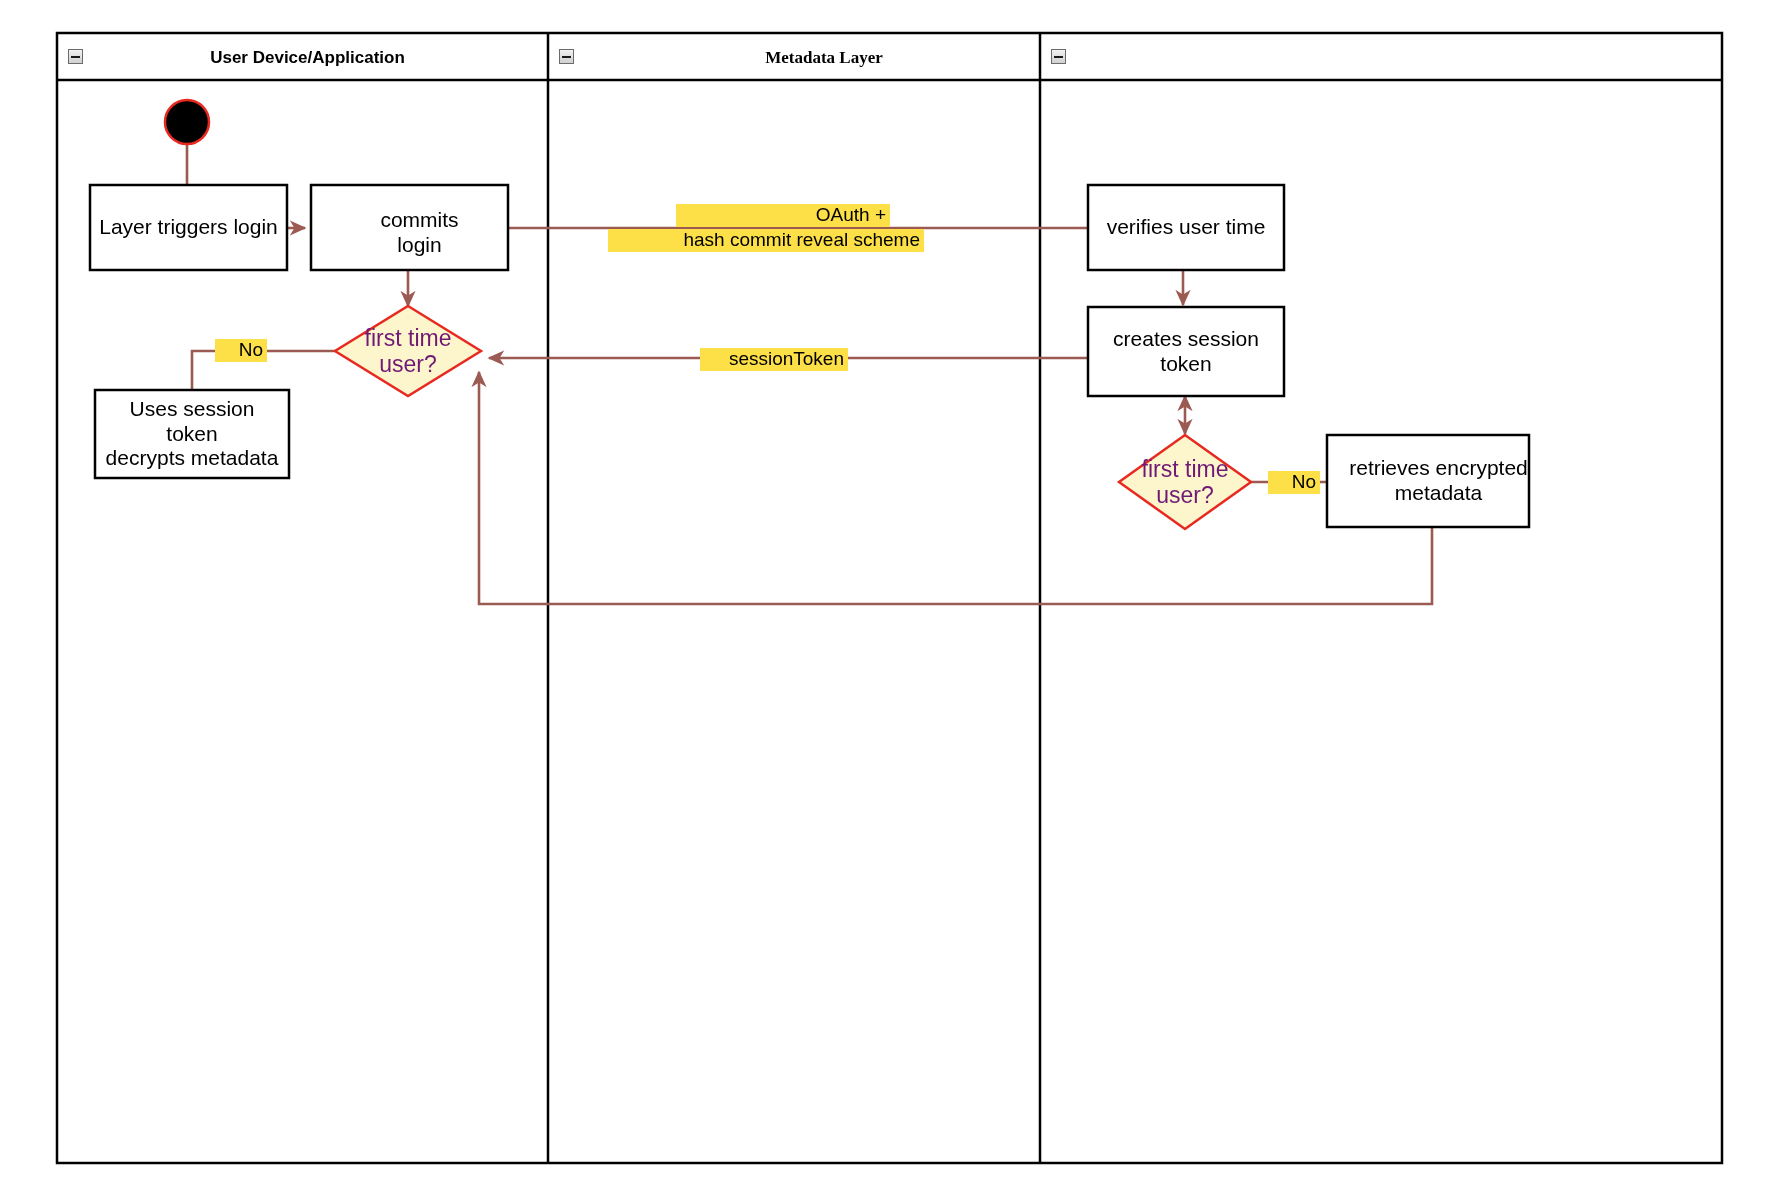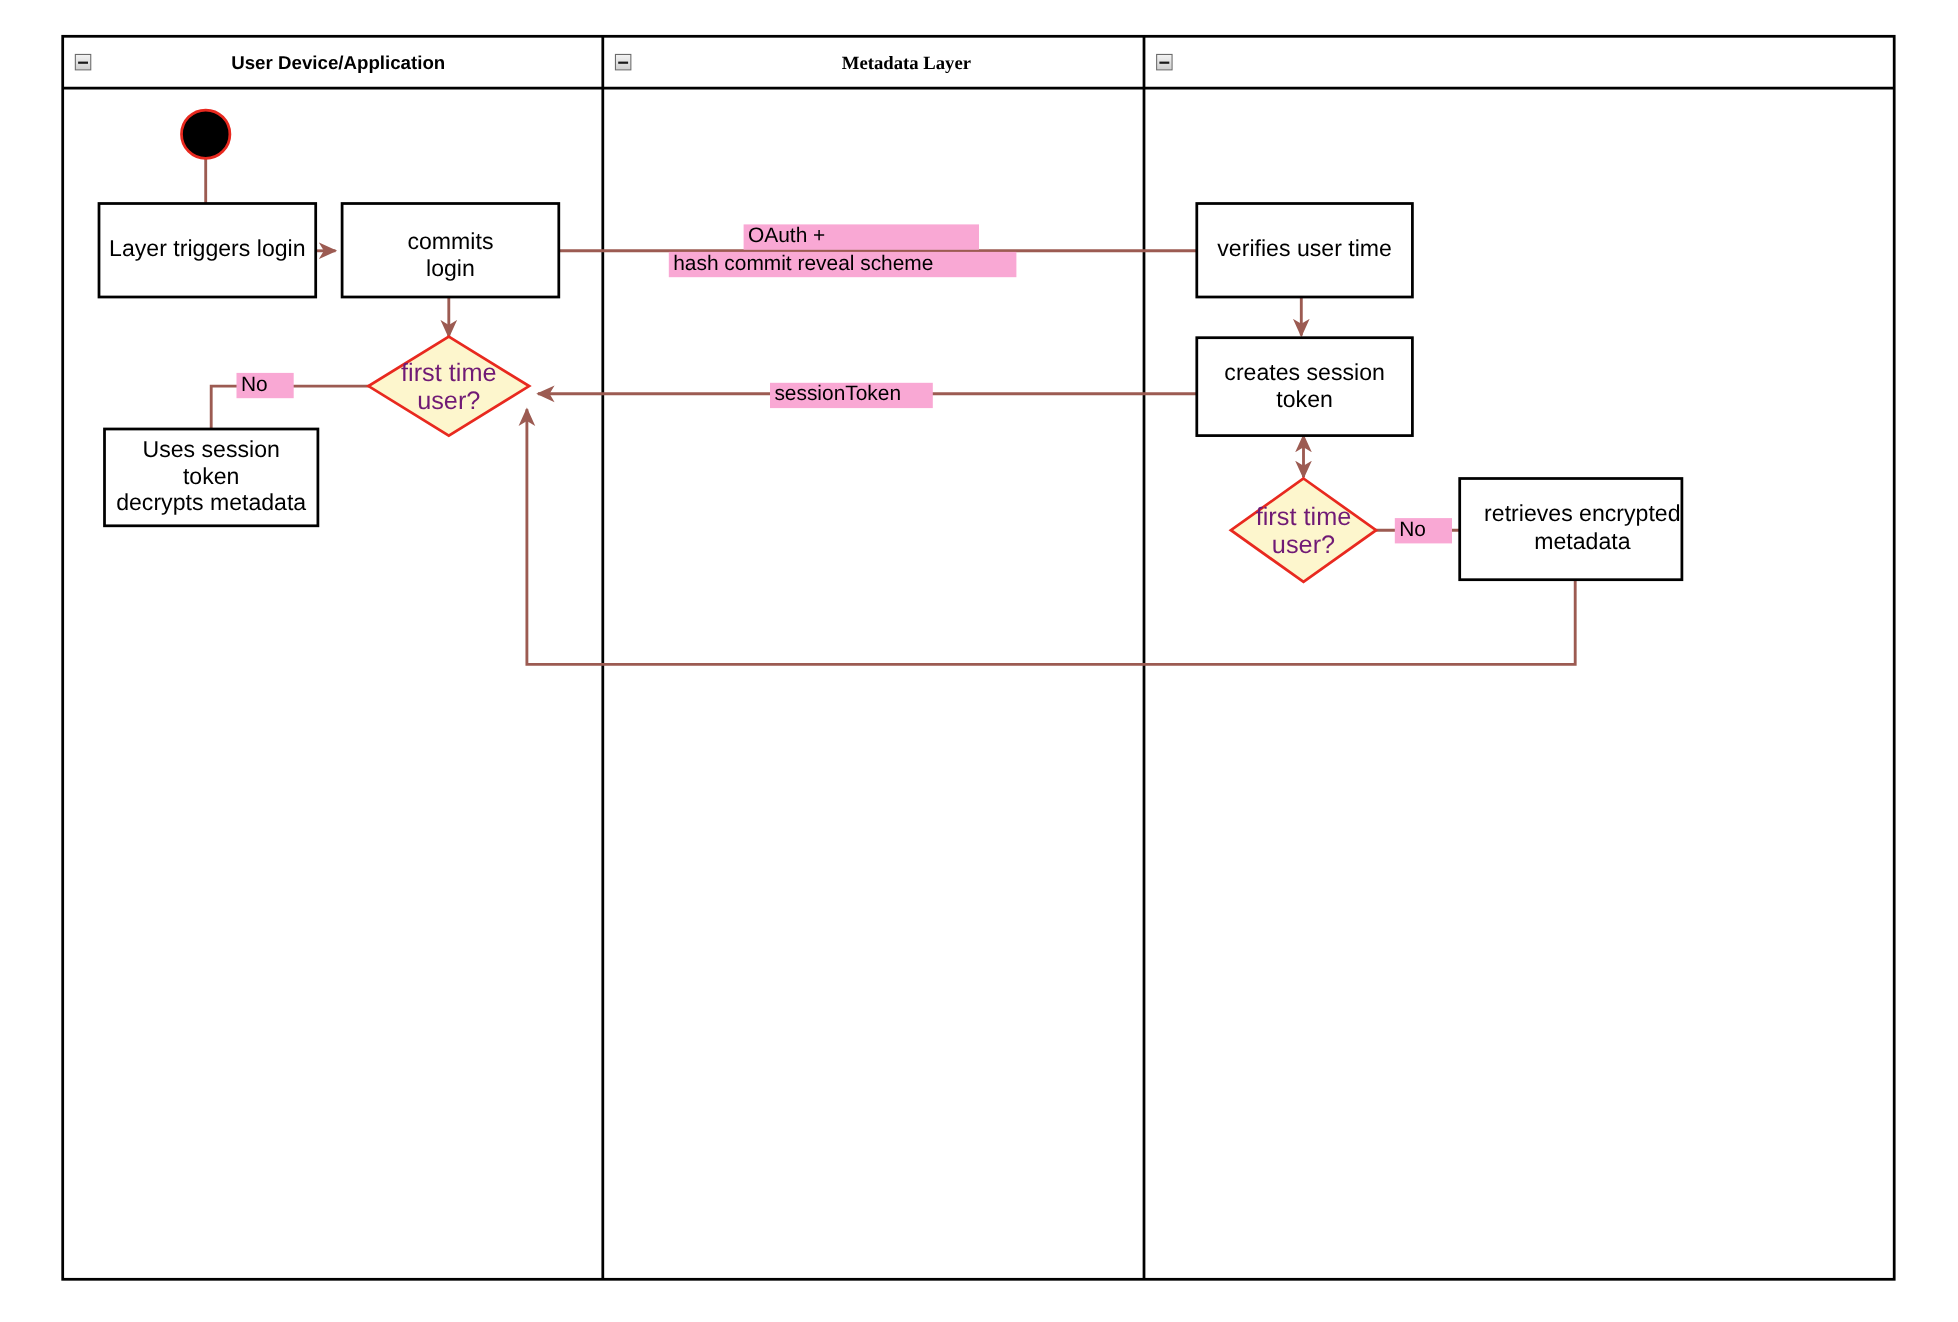--- a/index.html
+++ b/index.html
@@ -66,26 +66,26 @@
     color: #701a75;
     line-height: 1.15;
     font-family: "Liberation Sans", sans-serif;
     display: flex;
     align-items: center;
     justify-content: center;
     pointer-events: none;
   }
   .edge-label {
     position: absolute;
-    text-align: left;
+    text-align: right;
     font-size: 19px;
     color: #000000;
     line-height: 1.2;
     font-family: "Liberation Sans", sans-serif;
-    background: #f9a8d4;
+    background: #fde047;
     padding: 0 4px;
     white-space: nowrap;
   }
 </style>
 </head>
 <body>
 
 <div id="canvas">
 
   <svg id="diagram-svg" width="1780" height="1202" xmlns="http://www.w3.org/2000/svg">
@@ -154,21 +154,21 @@
   <div class="collapse-box" style="left:68px; top:49px;"></div>
   <div class="lane-title" style="left:85px; top:49px; width:445px;">User Device/Application</div>
 
   <div class="collapse-box" style="left:559px; top:49px;"></div>
   <div class="lane-title" style="left:600px; top:49px; width:448px;font-family:Liberation Serif, serif;">Metadata Layer</div>
 
   <div class="collapse-box" style="left:1051px; top:49px;"></div>
 
   <div class="node-label" style="left:90px; top:185px; width:197px; height:85px;">Layer triggers login</div>
 
-  <div class="node-label" style="left:311px; top:185px; width:197px; height:95px; white-space:pre-line;border-radius:19px;">commits
+  <div class="node-label" style="left:321px; top:185px; width:197px; height:95px; white-space:pre-line;border-radius:19px;">commits
 login</div>
 
   <div class="diamond-label" style="left:343px; top:312px; width:130px; height:78px; white-space:pre-line;">first time
 user?</div>
 
   <div class="node-label" style="left:95px; top:390px; width:194px; height:88px; white-space:pre-line;">Uses session
 token
 decrypts metadata</div>
 
   <div class="node-label" style="left:1088px; top:185px; width:196px; height:85px;">verifies user time</div>

